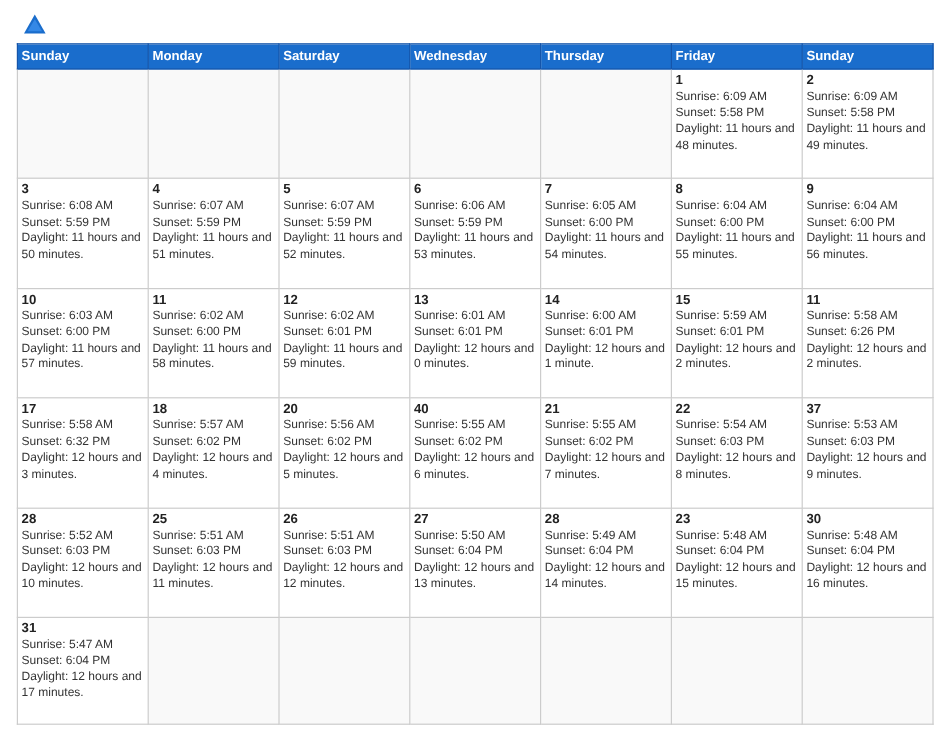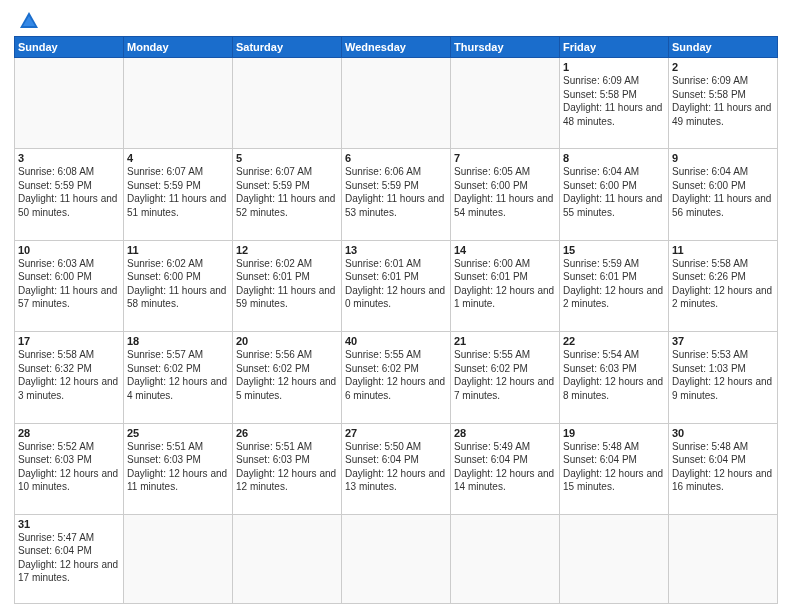--- a/index.html
+++ b/index.html
@@ -281,21 +281,21 @@
           </td>
           <td>
             <span class="day-number">22</span>
             <div class="day-info">Sunrise: 5:54 AM
 Sunset: 6:03 PM
 Daylight: 12 hours and 8 minutes.</div>
           </td>
           <td>
             <span class="day-number">37</span>
             <div class="day-info">Sunrise: 5:53 AM
-Sunset: 1:03 PM
+Sunset: 6:03 PM
 Daylight: 12 hours and 9 minutes.</div>
           </td>
         </tr>
         <tr>
           <td>
             <span class="day-number">28</span>
             <div class="day-info">Sunrise: 5:52 AM
 Sunset: 6:03 PM
 Daylight: 12 hours and 10 minutes.</div>
           </td>
@@ -317,21 +317,21 @@
 Sunset: 6:04 PM
 Daylight: 12 hours and 13 minutes.</div>
           </td>
           <td>
             <span class="day-number">28</span>
             <div class="day-info">Sunrise: 5:49 AM
 Sunset: 6:04 PM
 Daylight: 12 hours and 14 minutes.</div>
           </td>
           <td>
-            <span class="day-number">19</span>
+            <span class="day-number">23</span>
             <div class="day-info">Sunrise: 5:48 AM
 Sunset: 6:04 PM
 Daylight: 12 hours and 15 minutes.</div>
           </td>
           <td>
             <span class="day-number">30</span>
             <div class="day-info">Sunrise: 5:48 AM
 Sunset: 6:04 PM
 Daylight: 12 hours and 16 minutes.</div>
           </td>

